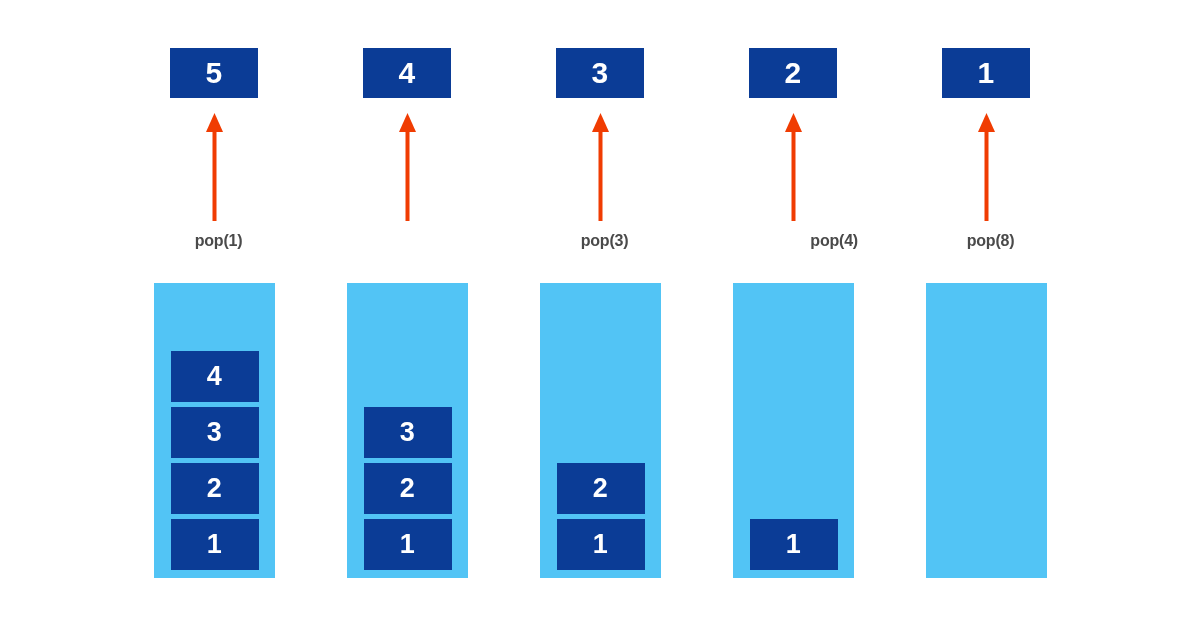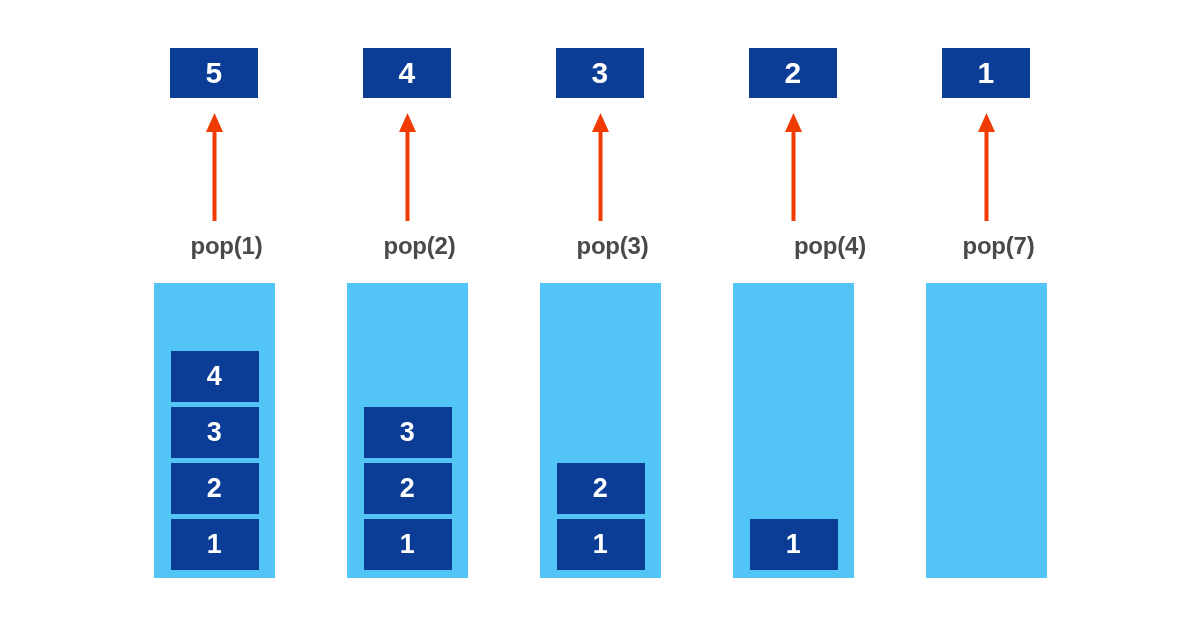--- a/index.html
+++ b/index.html
@@ -54,26 +54,26 @@
     width: 17px;
     height: 108px;
   }
   .arrow svg {
     display: block;
   }
 
   
   .caption {
     position: absolute;
-    left: 12px;
+    left: 4px;
     top: 232px;
     width: 121px;
     text-align: center;
     color: #4a4a4a;
-    font-size: 24px;
+    font-size: 16px;
     font-weight: bold;
     letter-spacing: -0.2px;
     white-space: nowrap;
   }
 
   
   .stack {
     position: absolute;
     left: 0;
     top: 283px;
@@ -129,21 +129,20 @@
       </div>
     </div>
     <div class="step" style="left: 347px;">
       <div class="popped-box" style="background: rgb(11, 60, 150); color: rgb(255, 255, 255);">4</div>
       <div class="arrow">
         <svg width="17" height="108" viewBox="0 0 17 108" xmlns="http://www.w3.org/2000/svg">
           <rect x="6.5" y="17" width="4" height="91" fill="#F03C02"></rect>
           <polygon points="8.5,0 17,19 0,19" fill="#F03C02"></polygon>
         </svg>
       </div>
-      <div class="caption" style="color: rgb(74, 74, 74);">pop(2)</div>
       <div class="stack" style="background: rgb(82, 196, 245);">
         <div class="stack-item" style="background: rgb(11, 60, 150); color: rgb(255, 255, 255);">3</div>
         <div class="stack-item" style="background: rgb(11, 60, 150); color: rgb(255, 255, 255);">2</div>
         <div class="stack-item" style="background: rgb(11, 60, 150); color: rgb(255, 255, 255);">1</div>
       </div>
     </div>
     <div class="step" style="left: 540px;">
       <div class="popped-box" style="background: rgb(11, 60, 150); color: rgb(255, 255, 255);">3</div>
       <div class="arrow">
         <svg width="17" height="108" viewBox="0 0 17 108" xmlns="http://www.w3.org/2000/svg">
@@ -171,16 +170,16 @@
       </div>
     </div>
     <div class="step" style="left: 926px;">
       <div class="popped-box" style="background: rgb(11, 60, 150); color: rgb(255, 255, 255);">1</div>
       <div class="arrow">
         <svg width="17" height="108" viewBox="0 0 17 108" xmlns="http://www.w3.org/2000/svg">
           <rect x="6.5" y="17" width="4" height="91" fill="#F03C02"></rect>
           <polygon points="8.5,0 17,19 0,19" fill="#F03C02"></polygon>
         </svg>
       </div>
-      <div class="caption" style="color: rgb(74, 74, 74);">pop(7)</div>
+      <div class="caption" style="color: rgb(74, 74, 74);">pop(8)</div>
       <div class="stack" style="background: rgb(82, 196, 245);"></div>
     </div>
   </div>
 
 </body></html>

